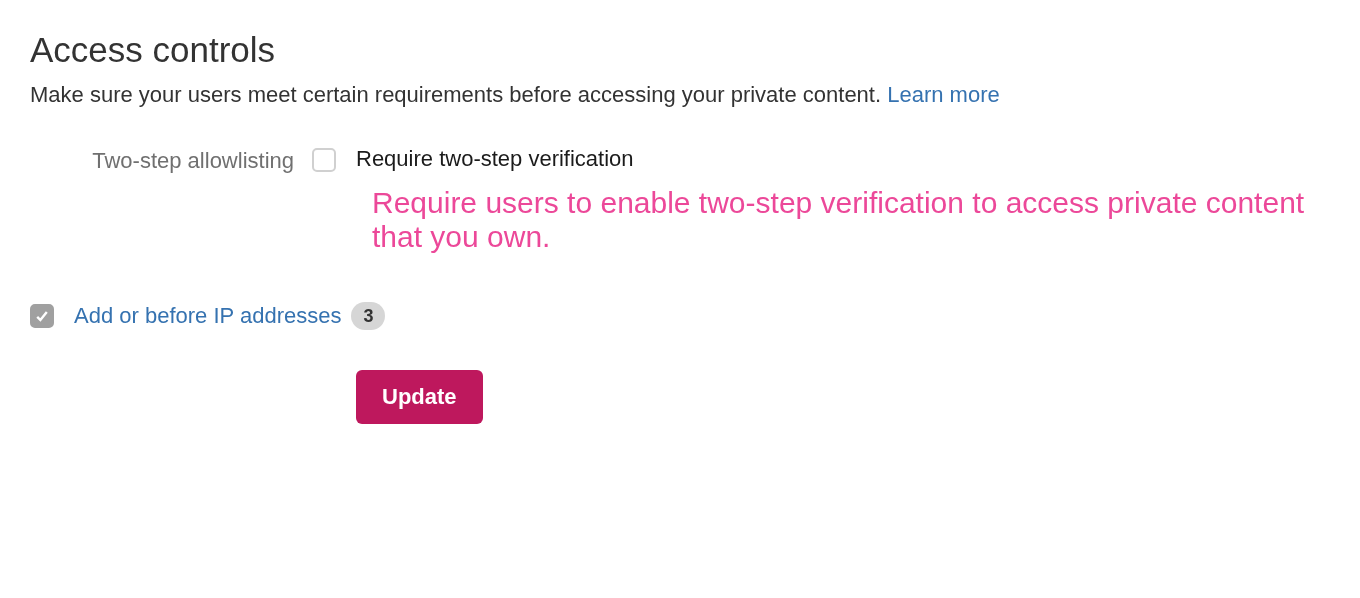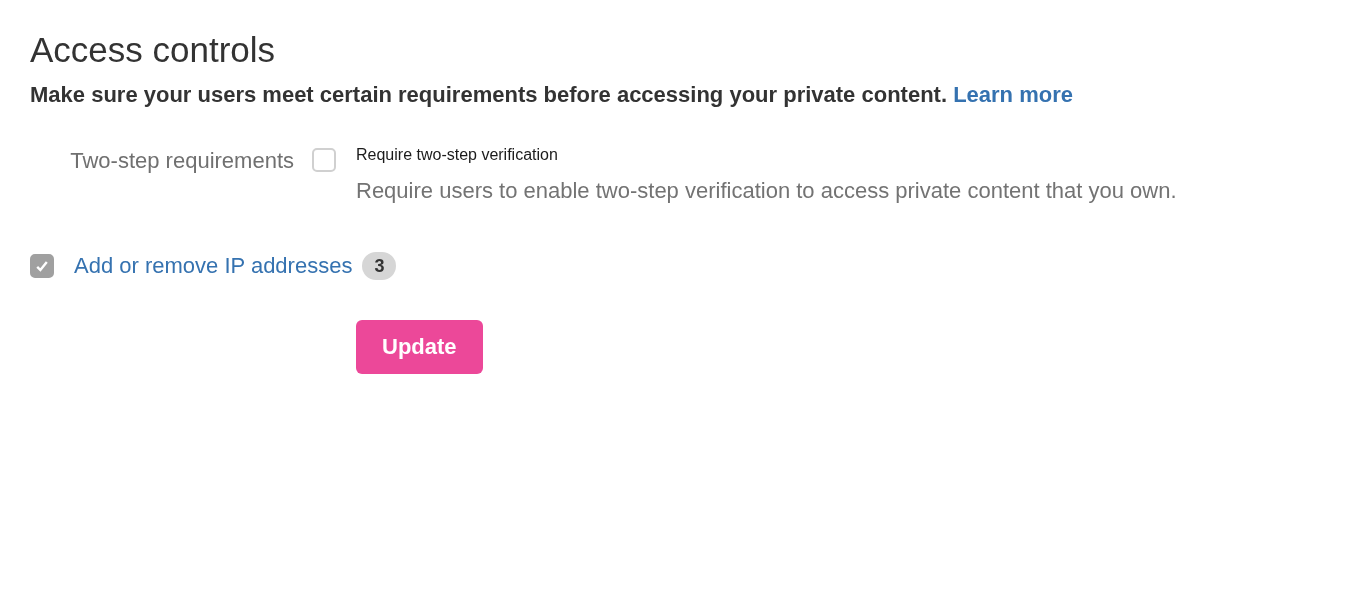--- a/index.html
+++ b/index.html
@@ -18,21 +18,20 @@
     .page-title {
       font-size: 35px;
       font-weight: 400;
       color: #333;
       margin-bottom: 12px;
     }
     .intro {
       font-size: 22px;
       color: #333;
       margin-bottom: 38px;
-      font-weight: bold;
     }
     .intro a {
       color: #3572b0;
       text-decoration: none;
     }
     .settings-row {
       display: flex;
       align-items: flex-start;
       margin-bottom: 30px;
     }
@@ -71,28 +70,29 @@
       width: 16px;
       height: 16px;
       stroke: #fff;
       stroke-width: 3;
       fill: none;
     }
     .row-content {
       flex: 1;
     }
     .option-title {
-      font-size: 16px;
+      font-size: 22px;
       color: #1b1b1b;
       margin-bottom: 14px;
     }
     .option-desc {
-      font-size: 22px;
-      color: #737373;
+      font-size: 30px;
+      color: #ec4899;
       margin-bottom: 18px;
+      margin-left: 16px;
     }
     .link-line {
       display: flex;
       align-items: center;
       gap: 10px;
       margin-bottom: 10px;
     }
     .link {
       color: #3572b0;
       font-size: 22px;
@@ -114,61 +114,61 @@
     }
     .button-row {
       display: flex;
       padding-left: 282px;
     }
     .button-spacer {
       width: 44px;
       flex-shrink: 0;
     }
     .btn-primary {
-      background: #ec4899;
+      background: #be185d;
       color: #fff;
       border: none;
       border-radius: 6px;
       font-size: 22px;
       font-weight: 600;
       padding: 14px 26px;
       cursor: pointer;
     }
   </style>
 </head>
 <body>
 
 <h1 class="page-title">Access controls</h1>
 
 <p class="intro">
   <span>Make sure your users meet certain requirements before accessing your private content. </span><a href="#" class="link">Learn more</a>
 </p>
 
 <div class="settings-row">
-  <div class="row-label">Two-step requirements</div>
+  <div class="row-label">Two-step allowlisting</div>
   <div class="row-check">
     <span class="checkbox unchecked"></span>
   </div>
   <div class="row-content">
     <div class="option-title">Require two-step verification</div>
     <div class="option-desc">Require users to enable two-step verification to access private content that you own.</div>
   </div>
 </div>
 
 <div class="settings-row">
   <div class="row-check">
     <span class="checkbox checked">
       <svg viewBox="0 0 20 20">
           <polyline points="4 11 8 15 16 5"></polyline>
         </svg>
     </span>
   </div>
   <div class="row-content">
     <div class="link-line">
-      <a href="#" class="link">Add or remove IP addresses</a>
+      <a href="#" class="link">Add or before IP addresses</a>
       <span class="badge">3</span>
     </div>
   </div>
 </div>
 
 <div class="button-row">
   <div class="button-spacer"></div>
   <button class="btn-primary">Update</button>
 </div>
 

